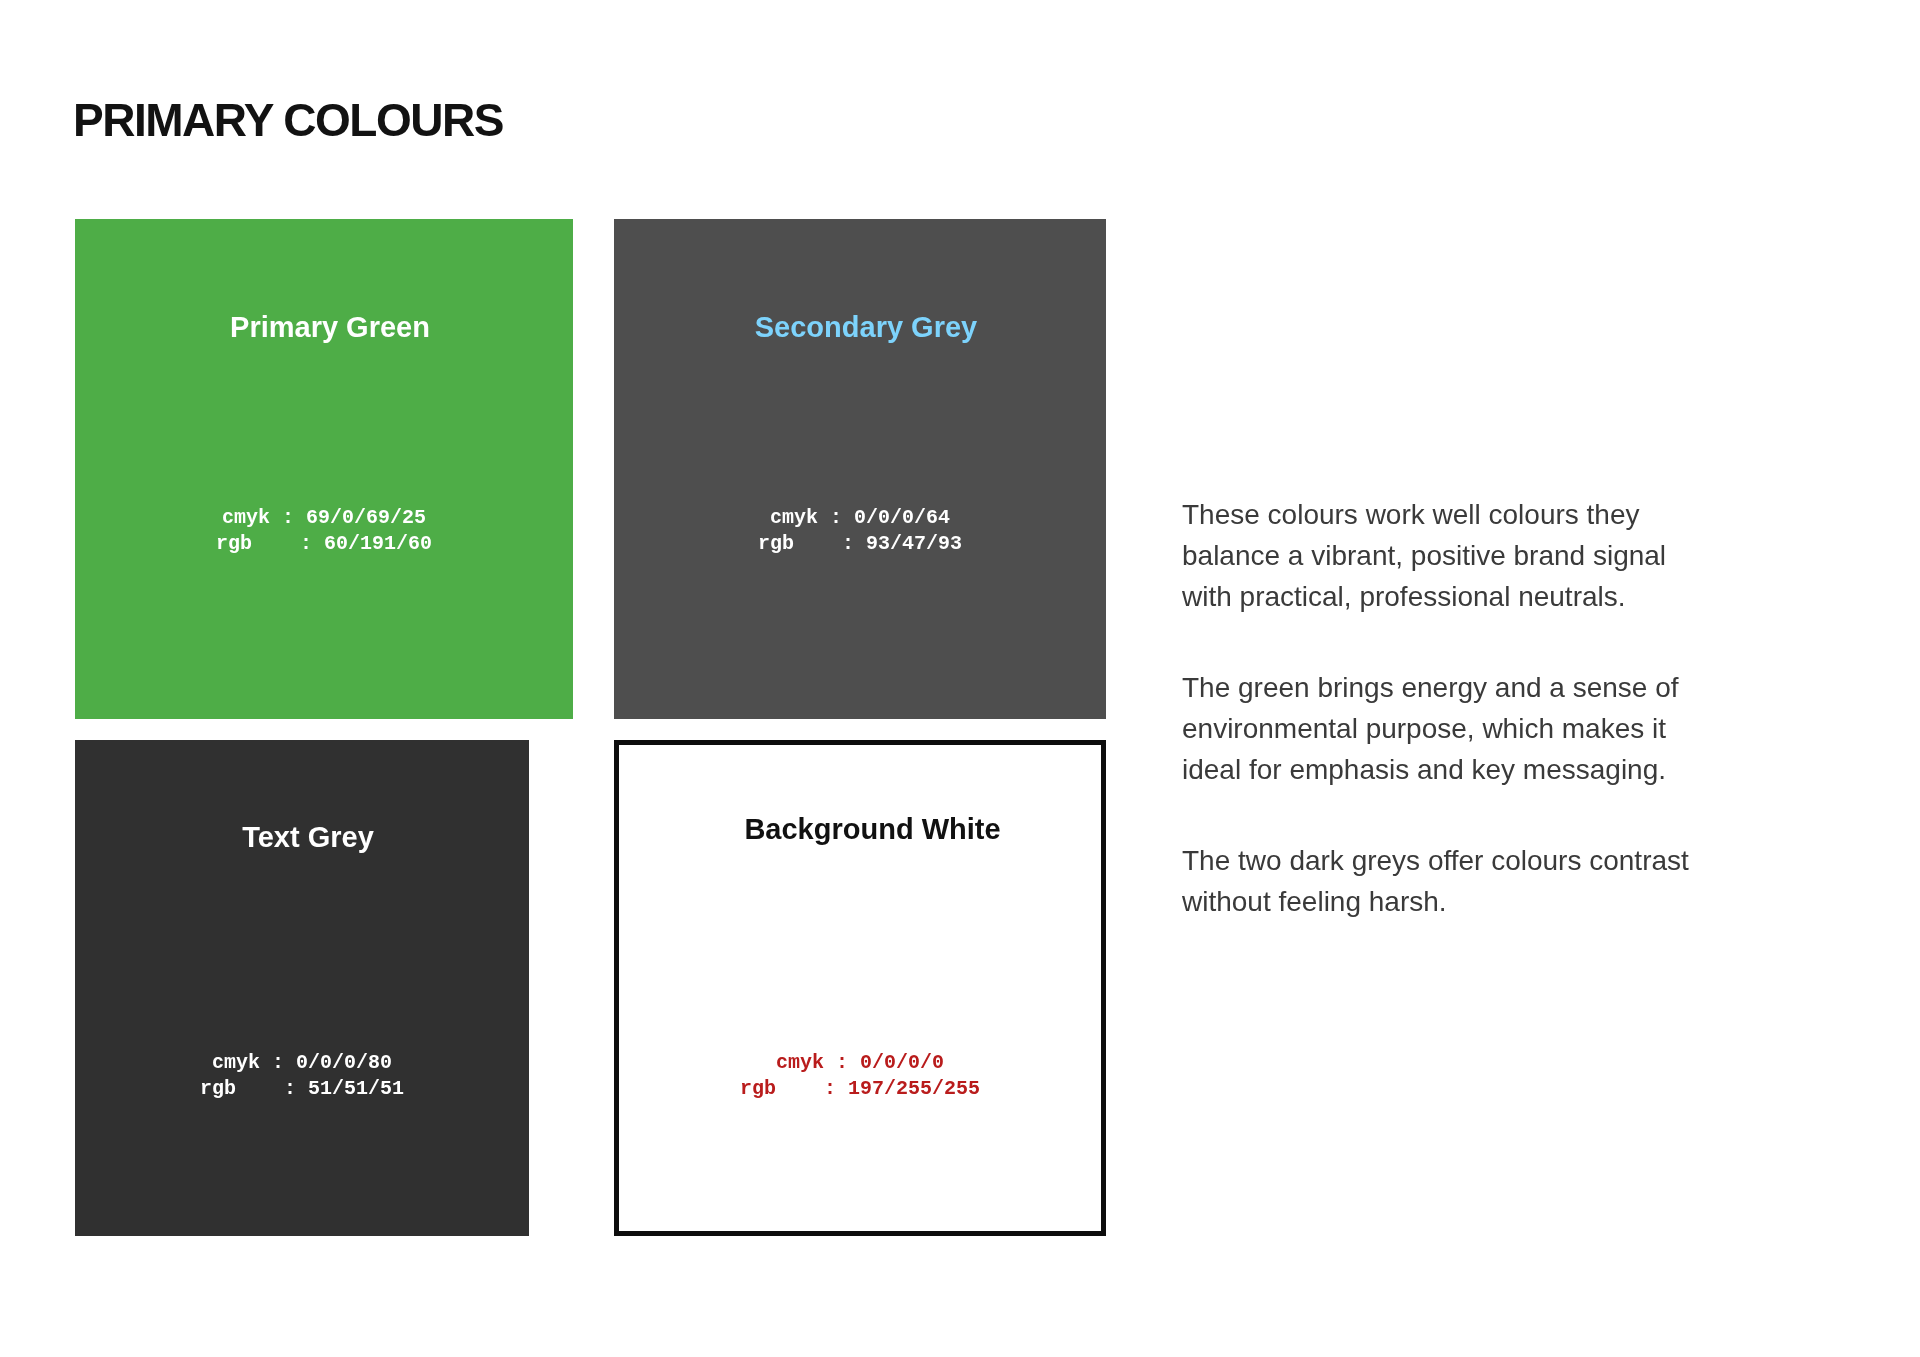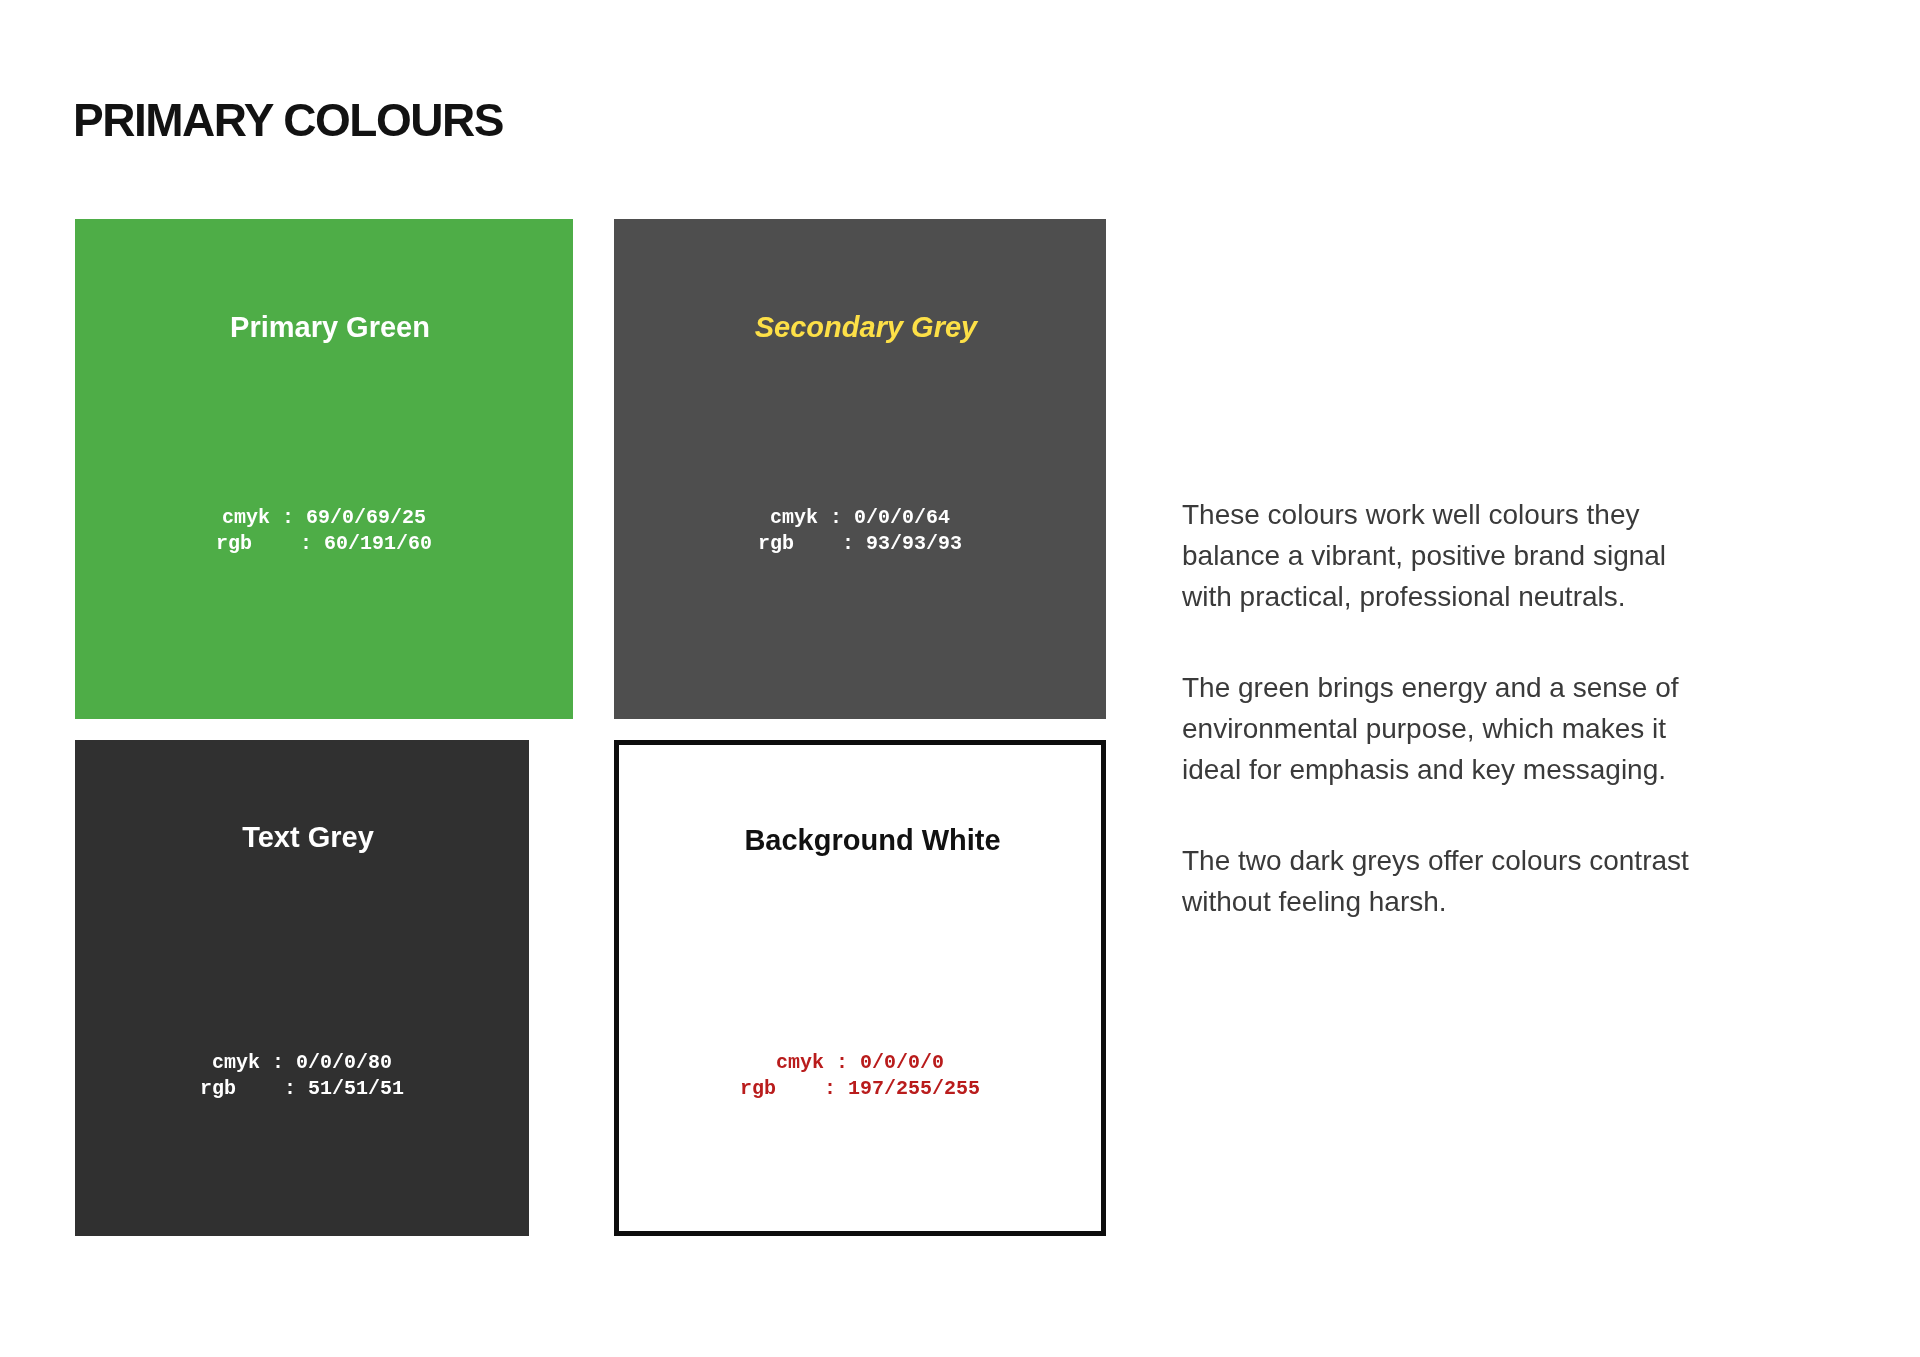--- a/index.html
+++ b/index.html
@@ -58,21 +58,21 @@
   .sw-primary-green   { left: 75px;  top: 219px; width: 498px; height: 500px; }
   .sw-secondary-grey  { left: 614px; top: 219px; width: 492px; height: 500px; }
   .sw-text-grey       { left: 75px;  top: 740px; width: 454px; height: 496px; }
   .sw-background-white{ left: 614px; top: 740px; width: 492px; height: 496px; border-style: solid; border-width: 5px; }
 
   .row1 .swatch-name  { top: 92px; }
   .row1 .swatch-specs { top: 286px; }
   .row2 .swatch-name  { top: 81px; }
   .row2 .swatch-specs { top: 310px; }
   
-  .sw-background-white .swatch-name  { top: 79px; margin-left: 13px; }
+  .sw-background-white .swatch-name  { top: 68px; margin-left: 13px; }
   .sw-background-white .swatch-specs { top: 305px; }
 
   .description {
     position: absolute;
     left: 1182px;
     top: 494px;
     width: 580px;
     font-size: 28px;
     line-height: 41px;
     color: #3a3a3a;
@@ -90,24 +90,24 @@
 
 <div class="swatch row1 sw-primary-green" style="background-color: rgb(78, 173, 71);">
   <div class="swatch-name" style="color: rgb(255, 255, 255);">Primary Green</div>
   <div class="swatch-specs" style="color: rgb(255, 255, 255);">
     <div class="spec-line">cmyk : 69/0/69/25</div>
     <div class="spec-line">rgb    : 60/191/60</div>
   </div>
 </div>
 
 <div class="swatch row1 sw-secondary-grey" style="background-color: rgb(78, 78, 78);">
-  <div class="swatch-name" style="color: #fde047; font-style: italic;">Secondary Grey</div>
+  <div class="swatch-name" style="color: #7dd3fc;">Secondary Grey</div>
   <div class="swatch-specs" style="color: rgb(255, 255, 255);">
     <div class="spec-line">cmyk : 0/0/0/64</div>
-    <div class="spec-line">rgb    : 93/93/93</div>
+    <div class="spec-line">rgb    : 93/47/93</div>
   </div>
 </div>
 
 <div class="swatch row2 sw-text-grey" style="background-color: rgb(48, 48, 48);">
   <div class="swatch-name" style="color: rgb(255, 255, 255);">Text Grey</div>
   <div class="swatch-specs" style="color: rgb(255, 255, 255);">
     <div class="spec-line">cmyk : 0/0/0/80</div>
     <div class="spec-line">rgb    : 51/51/51</div>
   </div>
 </div>

